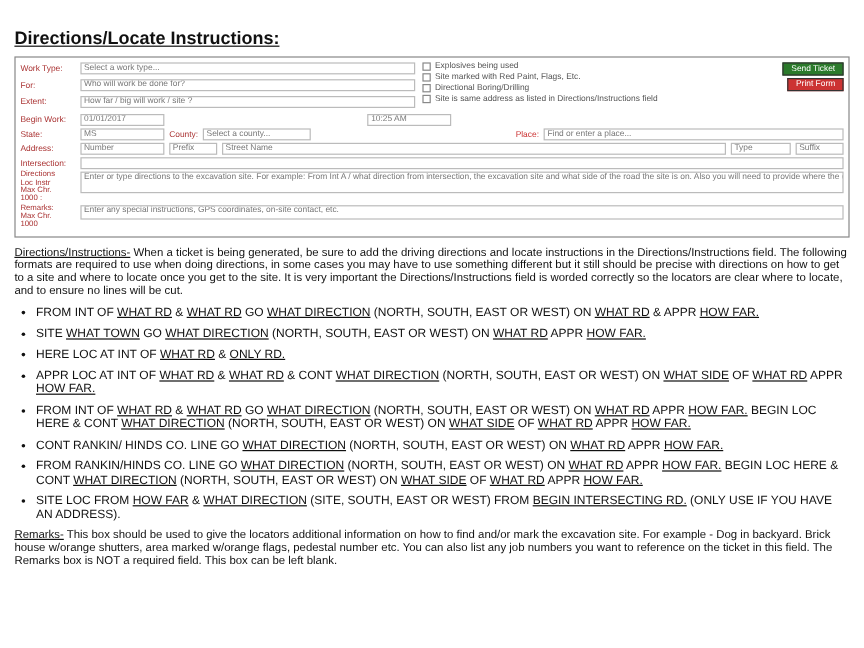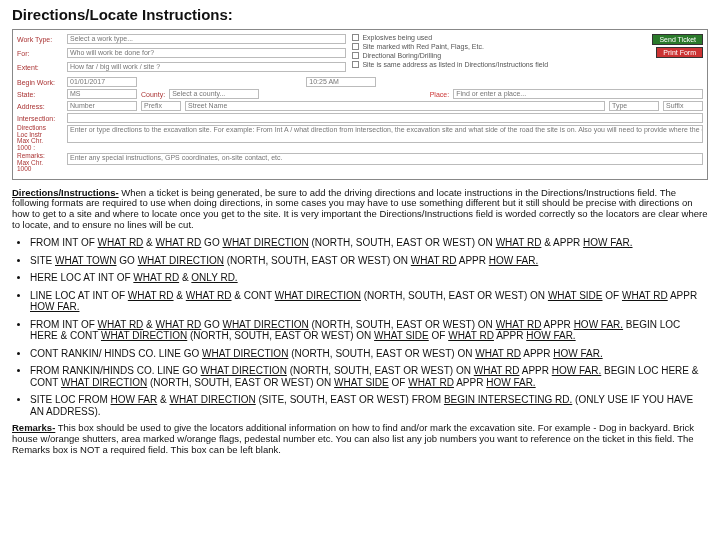--- a/index.html
+++ b/index.html
@@ -1,17 +1,17 @@
 <!DOCTYPE html>
 <html><head>
 <meta charset="utf-8">
 <style>
   * { box-sizing: border-box; margin: 0; padding: 0; }
   body { font-family: Arial, Helvetica, sans-serif; font-size: 10px; color: #111; background: #fff; width: 720px; height: 540px; padding: 6px 12px; }
-  .title { font-size: 15px; font-weight: bold; margin-bottom: 6px; }
+  .title { font-size: 15px; font-weight: bold; text-decoration: underline; margin-bottom: 6px; margin-top: 18px; }
   .form-box { border: 1px solid #888; padding: 4px; font-size: 7px; color: #555; margin-bottom: 8px; }
   .row { display: flex; align-items: center; gap: 4px; margin-bottom: 2px; }
   .lbl { color: #a33; font-size: 7px; width: 46px; flex-shrink: 0; }
   .lbl2 { color: #a33; font-size: 7px; flex-shrink: 0; }
   .fld { border: 1px solid #bbb; height: 10px; font-size: 7px; padding: 0 2px; color: #777; background: #fff; flex: 1; min-width: 30px; overflow: hidden; white-space: nowrap; }
   .fld.sm { flex: none; width: 70px; }
   .fld.med { flex: none; width: 90px; }
   .cb { display: flex; align-items: center; gap: 3px; font-size: 7px; color: #555; }
   .cbx { width: 7px; height: 7px; border: 1px solid #888; flex-shrink: 0; }
   .btn { font-size: 7px; padding: 1px 6px; color: #fff; border: 1px solid #333; }
@@ -21,21 +21,21 @@
   .top-grid { display: flex; gap: 6px; }
   .left-col { flex: 1.2; }
   .mid-col { flex: 1; }
   .right-col { width: 70px; display: flex; flex-direction: column; gap: 2px; align-items: flex-end; }
   .wide-row { display: flex; align-items: flex-start; gap: 4px; margin-bottom: 2px; }
   .multi-lbl { color: #a33; font-size: 6.5px; width: 46px; flex-shrink: 0; line-height: 1; }
   .para { font-size: 9.5px; line-height: 1.15; margin-bottom: 6px; }
   .bullets { list-style: disc; padding-left: 18px; }
   .bullets li { font-size: 10px; line-height: 1.15; margin-bottom: 6px; }
   .ul { text-decoration: underline; }
-  .bold { font-weight: bold; }
+  .bold { font-weight: normal; }
   .remarks { font-size: 9.5px; line-height: 1.15; margin-top: 4px; }
 </style>
 </head>
 <body>
 
 <div class="title">Directions/Locate Instructions:</div>
 
 <div class="form-box">
   <div class="top-grid">
     <div class="left-col col">
@@ -112,20 +112,20 @@
     <div class="fld" style="height:12px;">Enter any special instructions, GPS coordinates, on-site contact, etc.</div>
   </div>
 </div>
 
 <p class="para"><span class="ul bold">Directions/Instructions-</span><span> When a ticket is being generated, be sure to add the driving directions and locate instructions in the Directions/Instructions field. The following formats are required to use when doing directions, in some cases you may have to use something different but it still should be precise with directions on how to get to a site and where to locate once you get to the site. It is very important the Directions/Instructions field is worded correctly so the locators are clear where to locate, and to ensure no lines will be cut.</span></p>
 
 <ul class="bullets">
   <li><span>FROM INT OF </span><span class="ul">WHAT RD</span><span> &amp; </span><span class="ul">WHAT RD</span><span> GO </span><span class="ul">WHAT DIRECTION</span><span> (NORTH, SOUTH, EAST OR WEST) ON </span><span class="ul">WHAT RD</span><span> &amp; APPR </span><span class="ul">HOW FAR.</span></li>
   <li><span>SITE </span><span class="ul">WHAT TOWN</span><span> GO </span><span class="ul">WHAT DIRECTION</span><span> (NORTH, SOUTH, EAST OR WEST) ON </span><span class="ul">WHAT RD</span><span> APPR </span><span class="ul">HOW FAR.</span></li>
   <li><span>HERE LOC AT INT OF </span><span class="ul">WHAT RD</span><span> &amp; </span><span class="ul">ONLY RD.</span></li>
-  <li><span>LINE LOC AT INT OF </span><span class="ul">WHAT RD</span><span> &amp; </span><span class="ul">WHAT RD</span><span> &amp; CONT </span><span class="ul">WHAT DIRECTION</span><span> (NORTH, SOUTH, EAST OR WEST) ON </span><span class="ul">WHAT SIDE</span><span> OF </span><span class="ul">WHAT RD</span><span> APPR </span><span class="ul">HOW FAR.</span></li>
+  <li><span>APPR LOC AT INT OF </span><span class="ul">WHAT RD</span><span> &amp; </span><span class="ul">WHAT RD</span><span> &amp; CONT </span><span class="ul">WHAT DIRECTION</span><span> (NORTH, SOUTH, EAST OR WEST) ON </span><span class="ul">WHAT SIDE</span><span> OF </span><span class="ul">WHAT RD</span><span> APPR </span><span class="ul">HOW FAR.</span></li>
   <li><span>FROM INT OF </span><span class="ul">WHAT RD</span><span> &amp; </span><span class="ul">WHAT RD</span><span> GO </span><span class="ul">WHAT DIRECTION</span><span> (NORTH, SOUTH, EAST OR WEST) ON </span><span class="ul">WHAT RD</span><span> APPR </span><span class="ul">HOW FAR.</span><span> BEGIN LOC HERE &amp; CONT </span><span class="ul">WHAT DIRECTION</span><span> (NORTH, SOUTH, EAST OR WEST) ON </span><span class="ul">WHAT SIDE</span><span> OF </span><span class="ul">WHAT RD</span><span> APPR </span><span class="ul">HOW FAR.</span></li>
   <li><span>CONT RANKIN/ HINDS CO. LINE GO </span><span class="ul">WHAT DIRECTION</span><span> (NORTH, SOUTH, EAST OR WEST) ON </span><span class="ul">WHAT RD</span><span> APPR </span><span class="ul">HOW FAR.</span></li>
   <li><span>FROM RANKIN/HINDS CO. LINE GO </span><span class="ul">WHAT DIRECTION</span><span> (NORTH, SOUTH, EAST OR WEST) ON </span><span class="ul">WHAT RD</span><span> APPR </span><span class="ul">HOW FAR.</span><span> BEGIN LOC HERE &amp; CONT </span><span class="ul">WHAT DIRECTION</span><span> (NORTH, SOUTH, EAST OR WEST) ON </span><span class="ul">WHAT SIDE</span><span> OF </span><span class="ul">WHAT RD</span><span> APPR </span><span class="ul">HOW FAR.</span></li>
   <li><span>SITE LOC FROM </span><span class="ul">HOW FAR</span><span> &amp; </span><span class="ul">WHAT DIRECTION</span><span> (SITE, SOUTH, EAST OR WEST) FROM </span><span class="ul">BEGIN INTERSECTING RD.</span><span> (ONLY USE IF YOU HAVE AN ADDRESS).</span></li>
 </ul>
 
 <p class="remarks"><span class="ul bold">Remarks-</span><span> This box should be used to give the locators additional information on how to find and/or mark the excavation site. For example - Dog in backyard.  Brick house w/orange shutters, area marked w/orange flags, pedestal number etc.  You can also list any job numbers you want to reference on the ticket in this field.  The Remarks box is NOT a required field. This box can be left blank.</span></p>
 
 </body></html>

